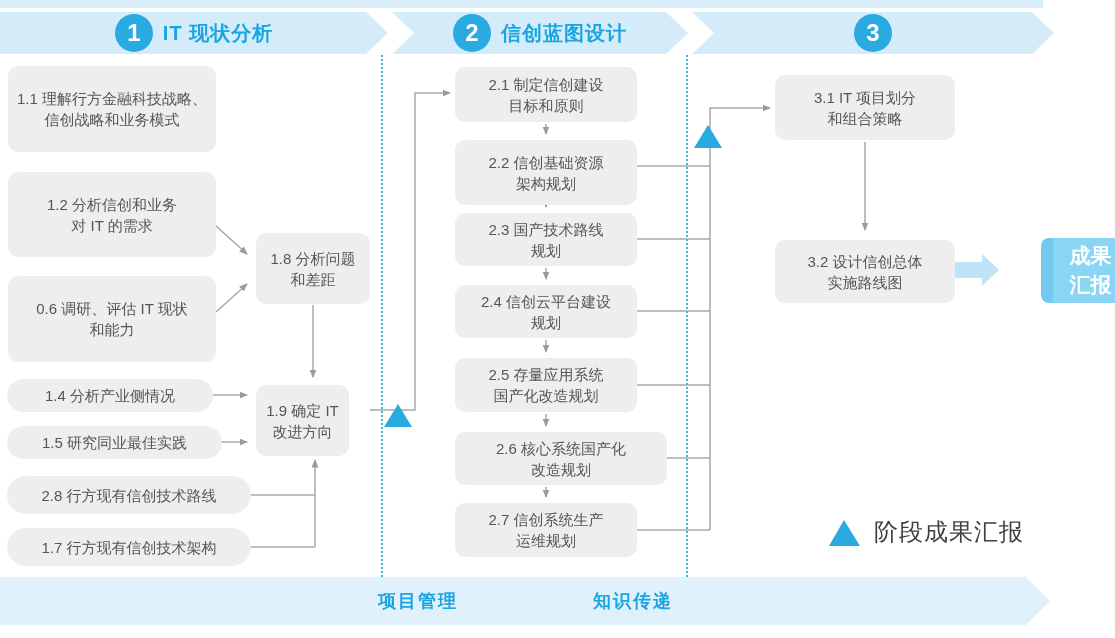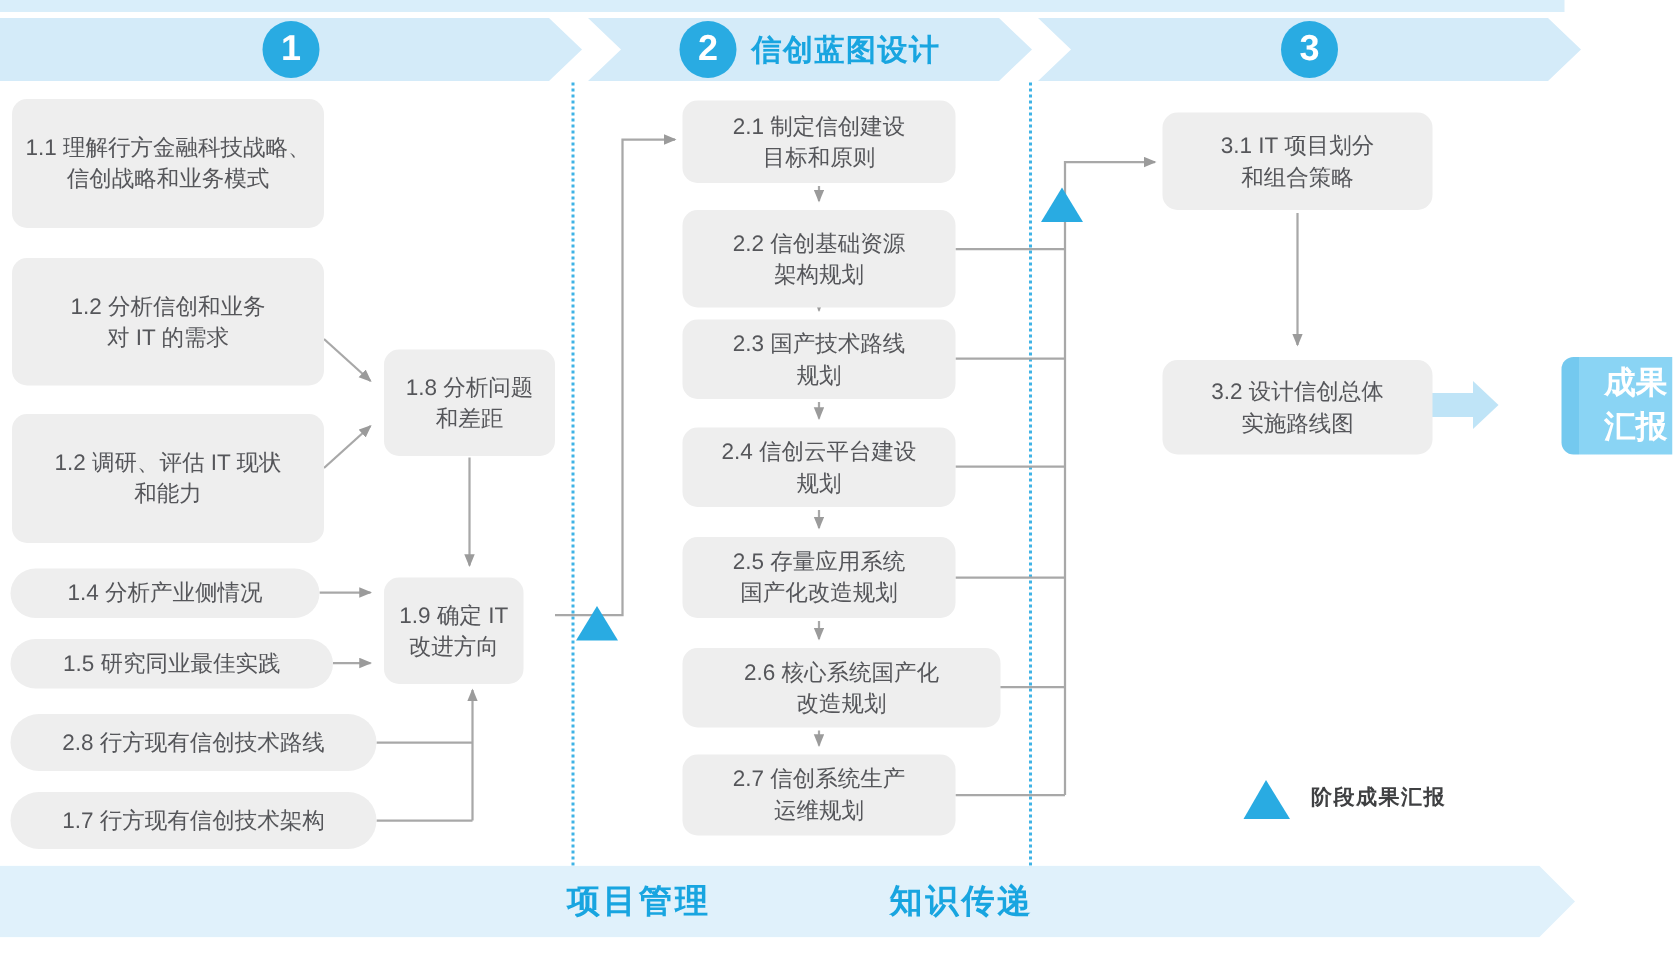--- a/index.html
+++ b/index.html
@@ -36,41 +36,42 @@
     position:absolute;left:1041px;top:238px;width:99px;height:65px;border-radius:8px;
     background:linear-gradient(90deg,#74c9ef 0px,#74c9ef 12px,#8ad4f4 12px);
     color:#ffffff;font-weight:bold;font-size:21px;line-height:1.35;
     display:flex;align-items:center;justify-content:center;text-align:center;white-space:pre-line;
   }
   
   svg.wires{position:absolute;left:0;top:0;pointer-events:none;}
   
   .legend-label{
     position:absolute;left:874px;top:518px;height:28px;display:flex;align-items:center;
-    color:#3f4042;font-weight:bold;font-size:14px;letter-spacing:1px;
+    color:#3f4042;font-weight:normal;font-size:24px;letter-spacing:1px;
   }
   
   .footer-band{
     position:absolute;left:0;top:577px;width:1050px;height:48px;background:#e0f1fb;
     clip-path:polygon(0 0, calc(100% - 24px) 0, 100% 50%, calc(100% - 24px) 100%, 0 100%);
   }
   .f-label{
     position:absolute;top:0;height:48px;display:flex;align-items:center;
-    color:#18a5e0;font-weight:bold;font-size:22px;letter-spacing:2px;white-space:nowrap;
+    color:#18a5e0;font-weight:bold;font-size:18px;letter-spacing:2px;white-space:nowrap;
   }
 </style>
 </head>
 <body>
 
 <div class="canvas">
 
   <div class="top-strip"></div>
 
   <div class="band c1" style="left:0;width:388px">
     <span class="circle">1</span>
+    <span class="band-title">IT 现状分析</span>
   </div>
   <div class="band c2" style="left:392px;width:296px">
     <span class="circle">2</span>
     <span class="band-title">信创蓝图设计</span>
   </div>
   <div class="band c2" style="left:692px;width:362px">
     <span class="circle">3</span>
   </div>
 
   <div class="dotted" style="left:381px"></div>
@@ -110,21 +111,21 @@
     <polygon points="384,427 412,427 398,404" fill="#29abe2"></polygon>
     <polygon points="694,148 722,148 708,125" fill="#29abe2"></polygon>
     <polygon points="829,546 860,546 844,520" fill="#29abe2"></polygon>
     <polygon points="953,262 982,262 982,254 999,270 982,286 982,278 953,278" fill="#bfe4f7"></polygon>
   </svg>
 
   <div class="node rbox" style="left:8px;top:66px;width:208px;height:86px">1.1 理解行方金融科技战略、
 信创战略和业务模式</div>
   <div class="node rbox" style="left:8px;top:172px;width:208px;height:85px">1.2 分析信创和业务
 对 IT 的需求</div>
-  <div class="node rbox" style="left:8px;top:276px;width:208px;height:86px">1.2 调研、评估 IT 现状
+  <div class="node rbox" style="left:8px;top:276px;width:208px;height:86px">0.6 调研、评估 IT 现状
 和能力</div>
   <div class="node pill" style="left:7px;top:379px;width:206px;height:33px">1.4 分析产业侧情况</div>
   <div class="node pill" style="left:7px;top:426px;width:215px;height:33px">1.5 研究同业最佳实践</div>
   <div class="node pill" style="left:7px;top:476px;width:244px;height:38px">2.8 行方现有信创技术路线</div>
   <div class="node pill" style="left:7px;top:528px;width:244px;height:38px">1.7 行方现有信创技术架构</div>
   <div class="node rbox" style="left:256px;top:233px;width:114px;height:71px">1.8 分析问题
 和差距</div>
   <div class="node rbox" style="left:256px;top:385px;width:93px;height:71px">1.9 确定 IT
 改进方向</div>
 

